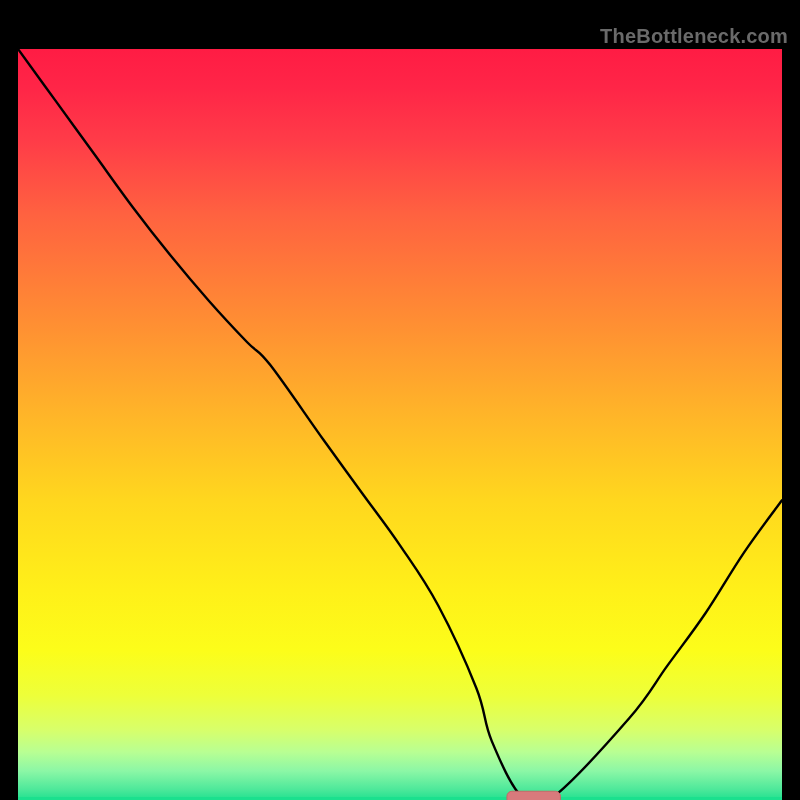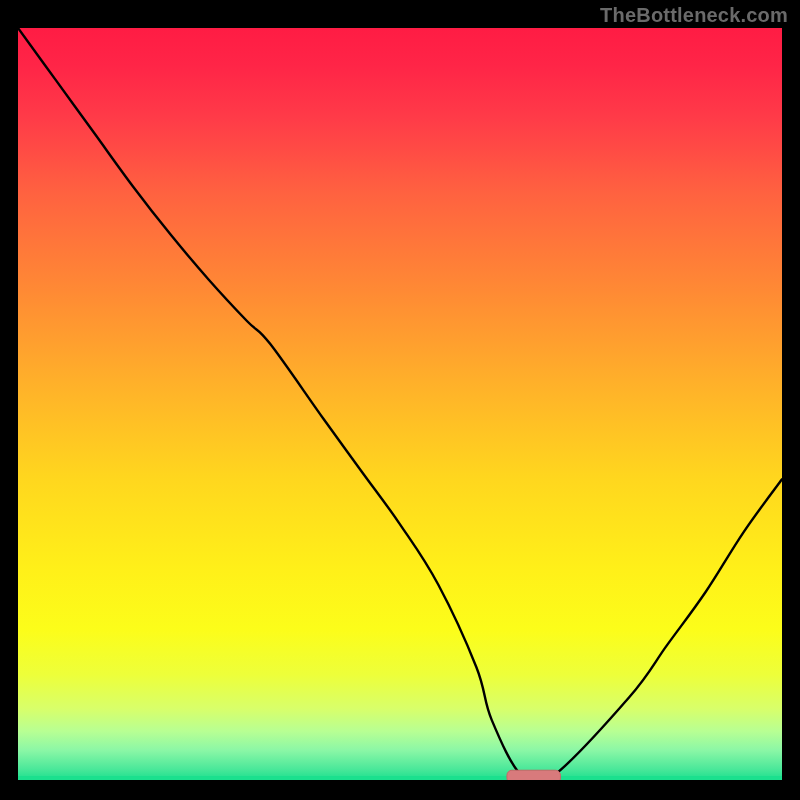--- a/index.html
+++ b/index.html
@@ -9,20 +9,21 @@
     height: 800px;
     background: #000;
     overflow: hidden;
     font-family: Arial, Helvetica, sans-serif;
   }
   .frame {
     position: relative;
     width: 800px;
     height: 603px;
     background: #000;
+    margin-top: 21px;
   }
   .watermark {
     position: absolute;
     top: 4px;
     right: 12px;
     font-size: 20px;
     font-weight: 600;
     color: #6a6a6a;
     letter-spacing: 0.2px;
     z-index: 30;

